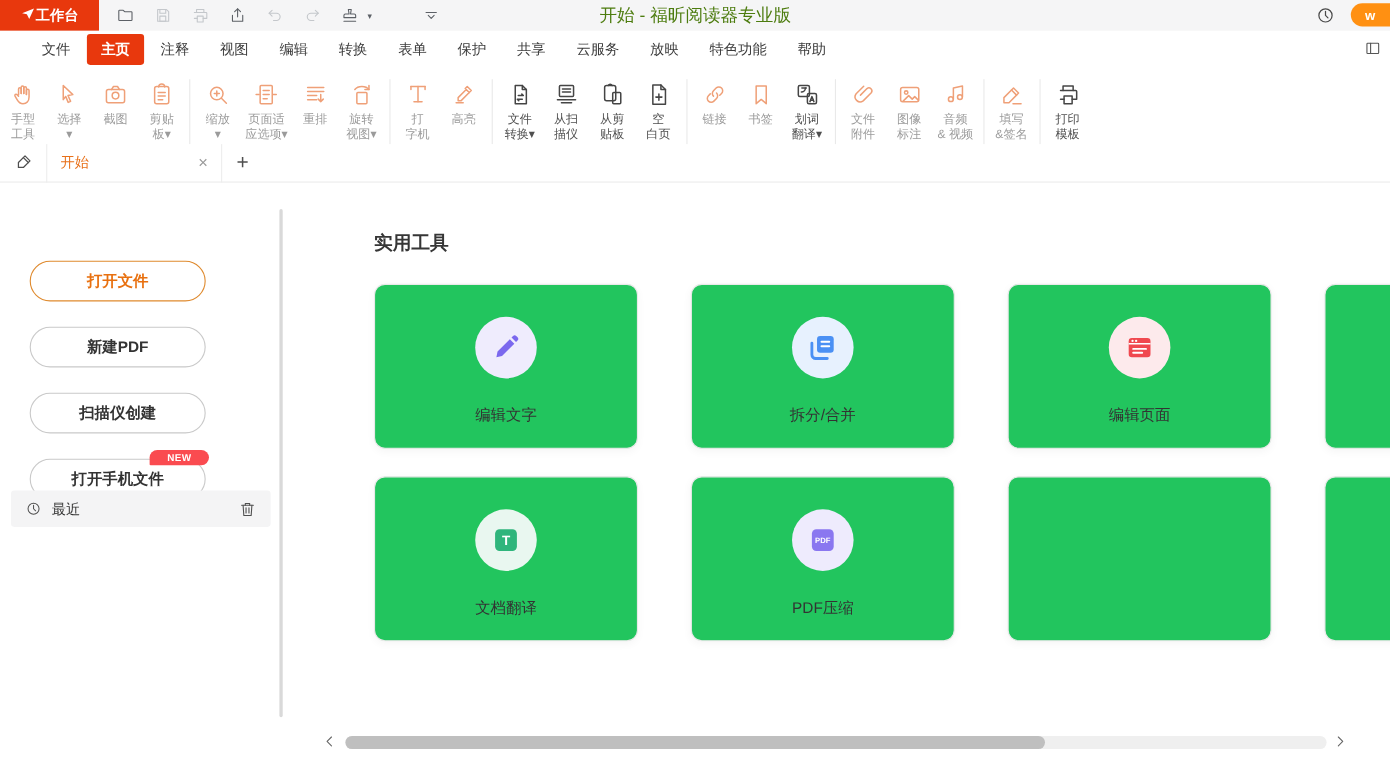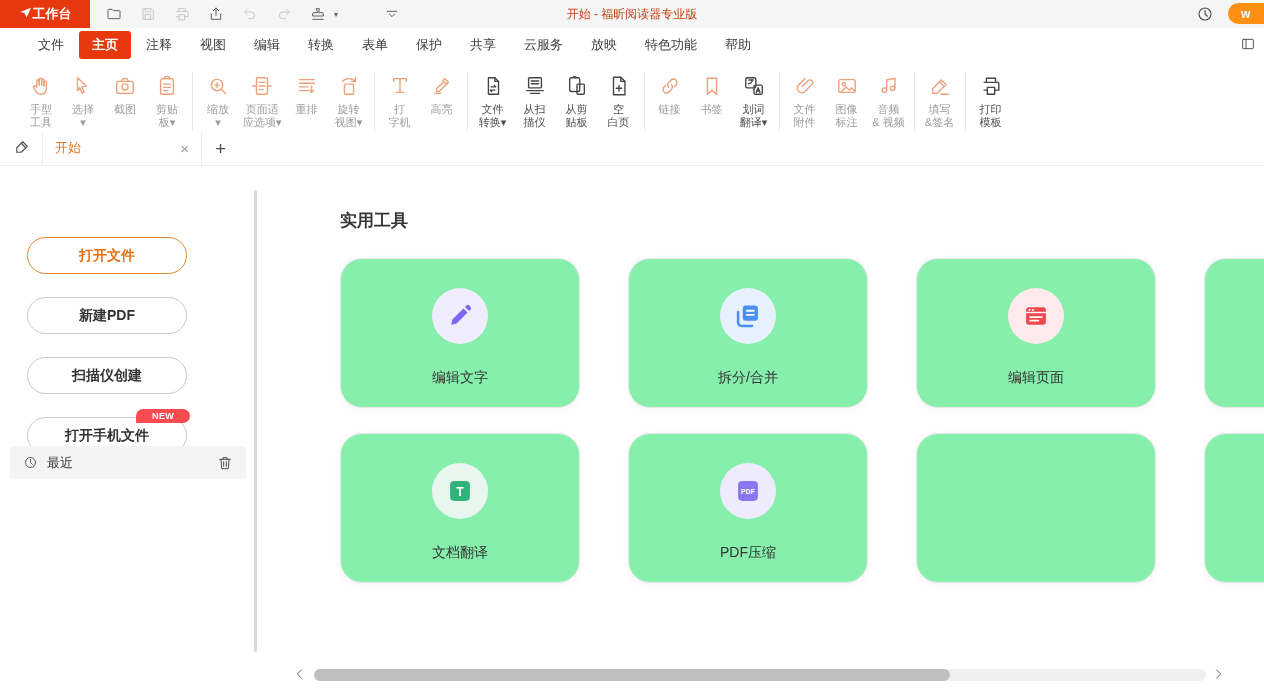--- a/index.html
+++ b/index.html
@@ -11,38 +11,38 @@
   .workspace-btn { position:absolute; left:0; top:0; width:90px; height:28px; background:#e8380d;
     color:#fff; font-size:13px; font-weight:bold; display:flex; align-items:center; justify-content:center; gap:1px; cursor:pointer; }
   .workspace-btn svg { width:13px; height:13px; }
   .qa-icons { position:absolute; left:102px; top:0; height:28px; display:flex; align-items:center; gap:10px; }
   .qa-icon { width:24px; height:24px; display:flex; align-items:center; justify-content:center; color:#5c6066; cursor:pointer; }
   .qa-icon svg { width:16px; height:16px; }
   .qa-icon.disabled { color:#c4c7cb; }
   .qa-caret { font-size:8px; color:#5c6066; margin-left:-6px; }
   .qa-gap { width:22px; }
   .app-title { position:absolute; left:50%; top:0; transform:translateX(-50%); height:28px;
-    display:flex; align-items:center; font-size:12px; color:#c2410c; }
+    display:flex; align-items:center; font-size:16px; color:#4d7c0f; }
   .tb-right-icon { position:absolute; right:50px; top:5px; width:18px; height:18px; color:#4a4a4a; }
   .tb-right-icon svg { width:18px; height:18px; }
   .account-pill { position:absolute; right:-18px; top:3px; width:54px; height:21px; border-radius:11px;
     background:#ff9012; color:#fff; font-size:12px; font-weight:bold; display:flex; align-items:center;
     padding-left:13px; cursor:pointer; }
 
   
   .menubar { position:absolute; top:28px; left:0; width:1264px; height:34px; background:#fff;
     display:flex; align-items:center; padding-left:24px; }
   .menu-item { padding:5px 13px; margin:0 1px; font-size:13px; color:#3c3c3c; border-radius:3px; cursor:pointer; white-space:nowrap; }
   .menu-item.active { background:#e8380d; color:#fff; font-weight:bold; }
   .menubar-right-icon { position:absolute; right:8px; top:36px; width:16px; height:16px; color:#555; cursor:pointer; }
   .menubar-right-icon svg { width:16px; height:16px; }
 
   
   .ribbon { position:absolute; top:62px; left:0; width:1260px; height:86px; background:#fff;
-    border-bottom:1px solid #e7e7e7; display:flex; align-items:flex-start; padding-left:20px; }
+    border-bottom:1px solid #e7e7e7; display:flex; align-items:flex-start; padding-left:0; }
   .tool { min-width:42px; padding:10px 4px 0; display:flex; flex-direction:column; align-items:center; cursor:pointer; }
   .tool-icon { height:28px; display:flex; align-items:center; justify-content:center; }
   .tool-icon svg { width:22px; height:22px; }
   .tool.orange .tool-icon { color:#efA078; }
   .tool.dark .tool-icon { color:#454545; }
   .tool-label { margin-top:3px; font-size:11px; line-height:13px; text-align:center; white-space:nowrap; }
   .tool.orange .tool-label { color:#9b9b9b; }
   .tool.dark .tool-label { color:#4f4f4f; }
   .ribbon-sep { width:1px; align-self:stretch; background:#e9e9e9; margin:10px 4px; }
 
@@ -73,21 +73,21 @@
   .recent-label { margin-left:9px; font-size:13px; color:#333; flex:1; }
   .recent-trash { width:16px; height:16px; color:#4f4f4f; cursor:pointer; }
   .recent-trash svg { width:16px; height:16px; }
   .side-scrollbar { position:absolute; top:7px; right:3px; width:3px; height:462px; background:#d9d9d9; border-radius:2px; }
 
   
   .main { position:absolute; top:183px; left:260px; width:1004px; height:508px; background:#fff; overflow:hidden; }
   .section-title { position:absolute; left:80px; top:26px; font-size:17px; font-weight:bold; color:#363636; }
   .cards-grid { position:absolute; left:80px; top:75px; display:grid; grid-template-columns:repeat(4,240px);
     grid-auto-rows:150px; gap:25px 48px; }
-  .card { position:relative; border:1px solid #e9e9e9; border-radius:22px; background:#86efac;
+  .card { position:relative; border:1px solid #e9e9e9; border-radius:10px; background:#22c55e;
     box-shadow:0 2px 8px rgba(0,0,0,0.04); cursor:pointer; }
   .card-icon-wrap { position:absolute; left:50%; top:29px; transform:translateX(-50%); width:56px; height:56px;
     border-radius:50%; display:flex; align-items:center; justify-content:center; }
   .card-icon-wrap svg { width:28px; height:28px; }
   .card-label { position:absolute; left:0; right:0; top:110px; text-align:center; font-size:14px; color:#333; }
 
   
   .hscroll-left, .hscroll-right { position:absolute; bottom:9px; width:16px; height:16px; color:#666; cursor:pointer; z-index:3; }
   .hscroll-left { left:292px; } .hscroll-right { right:38px; }
   .hscroll-left svg, .hscroll-right svg { width:16px; height:16px; }

